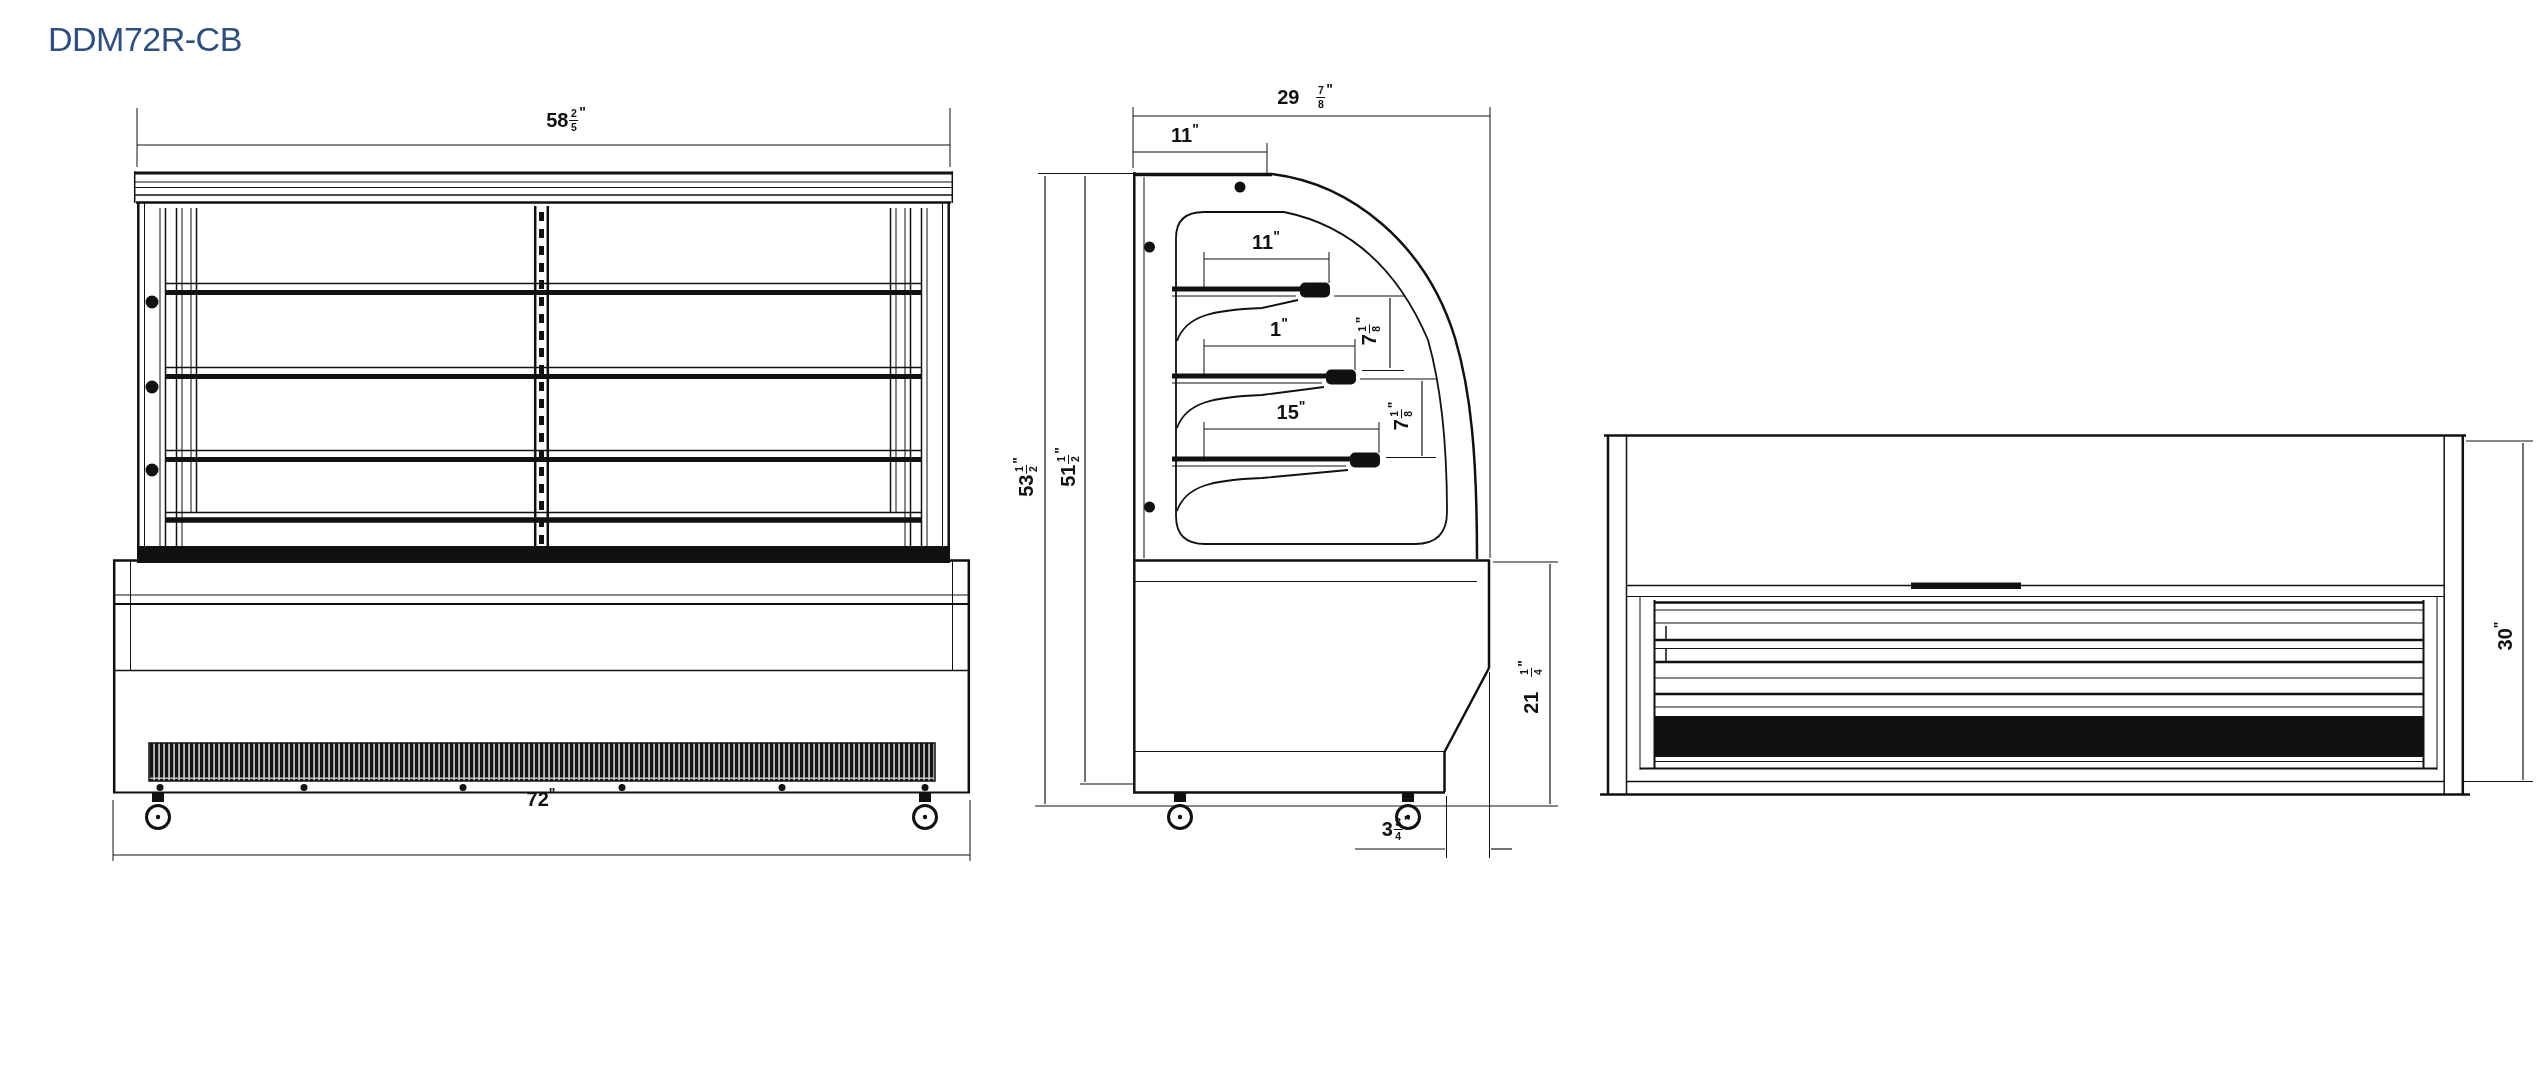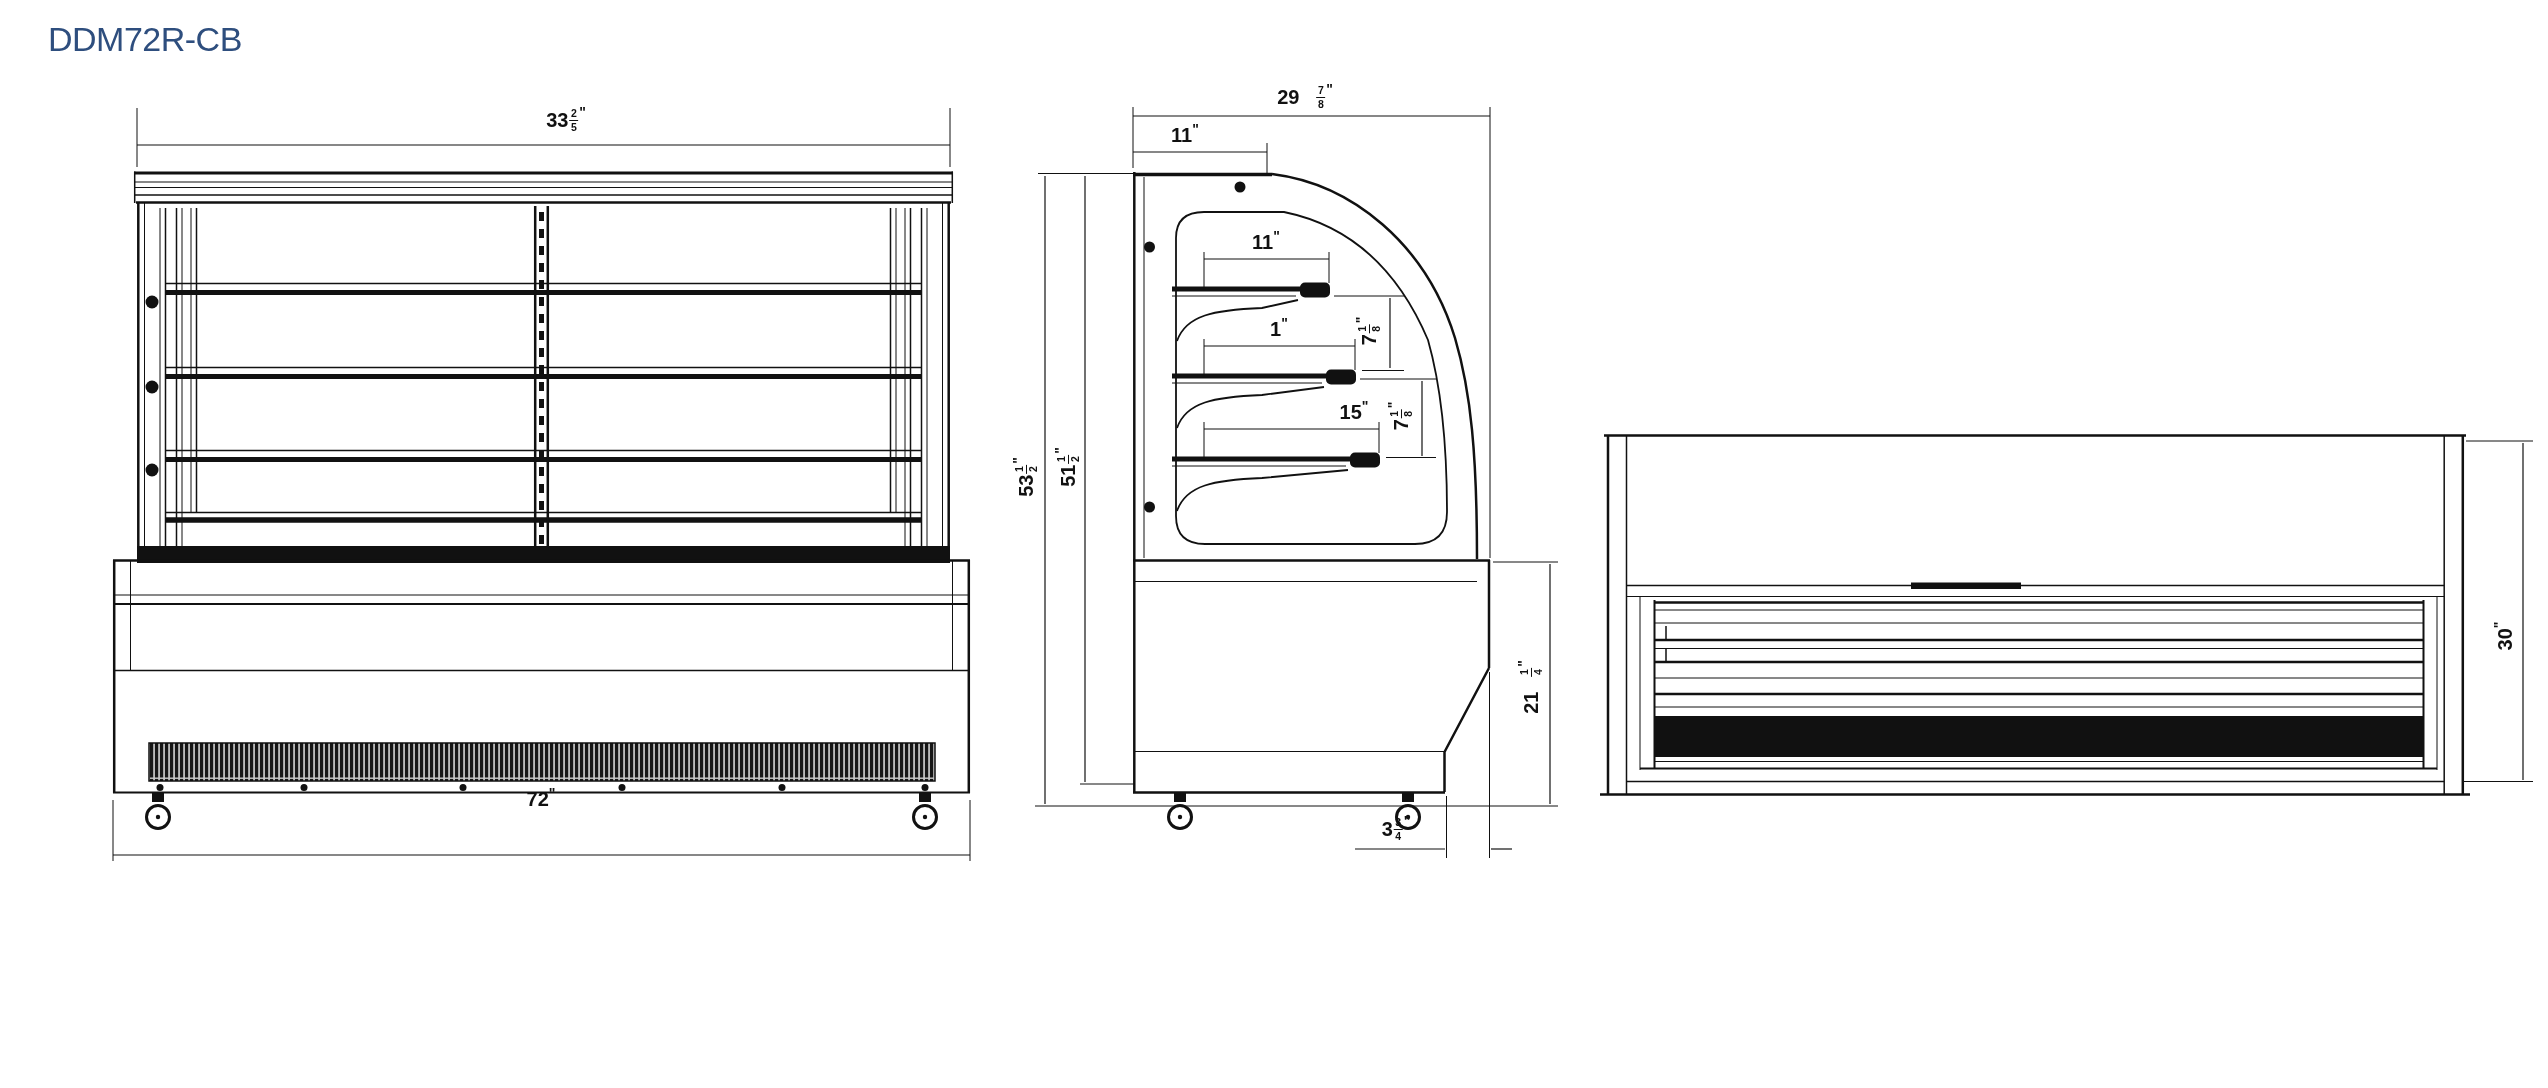--- a/index.html
+++ b/index.html
@@ -187,21 +187,21 @@
     <path class="s2" d="M1640,768.5 H2437"></path>
 
     <path class="ext" d="M2466,441 H2533 M2464,781.5 H2533"></path>
     <path class="dl" d="M2523,443 V780"></path>
   </g>
 </svg>
 
 <div class="page-title">DDM72R-CB</div>
 
 <div class="dim" style="left:566px;top:120px">
-  <span class="whole">33</span>
+  <span class="whole">58</span>
       <span class="frac">
         <span class="n">2</span>
         <span class="d">5</span>
       </span>
       <span class="unit">"</span>
 </div>
 
 <div class="dim" style="left:541px;top:799px">
   <span class="whole">72</span>
       <span class="unit">"</span>
@@ -224,21 +224,21 @@
 <div class="dim" style="left:1266px;top:242px">
   <span class="whole">11</span>
       <span class="unit">"</span>
 </div>
 
 <div class="dim" style="left:1279px;top:329px">
   <span class="whole">1</span>
       <span class="unit">"</span>
 </div>
 
-<div class="dim" style="left:1354px;top:412px">
+<div class="dim" style="left:1291px;top:412px">
   <span class="whole">15</span>
       <span class="unit">"</span>
 </div>
 
 <div class="dim rot" style="left:1369px;top:331px">
   <span class="whole">7</span>
       <span class="frac">
         <span class="n">1</span>
         <span class="d">8</span>
       </span>

